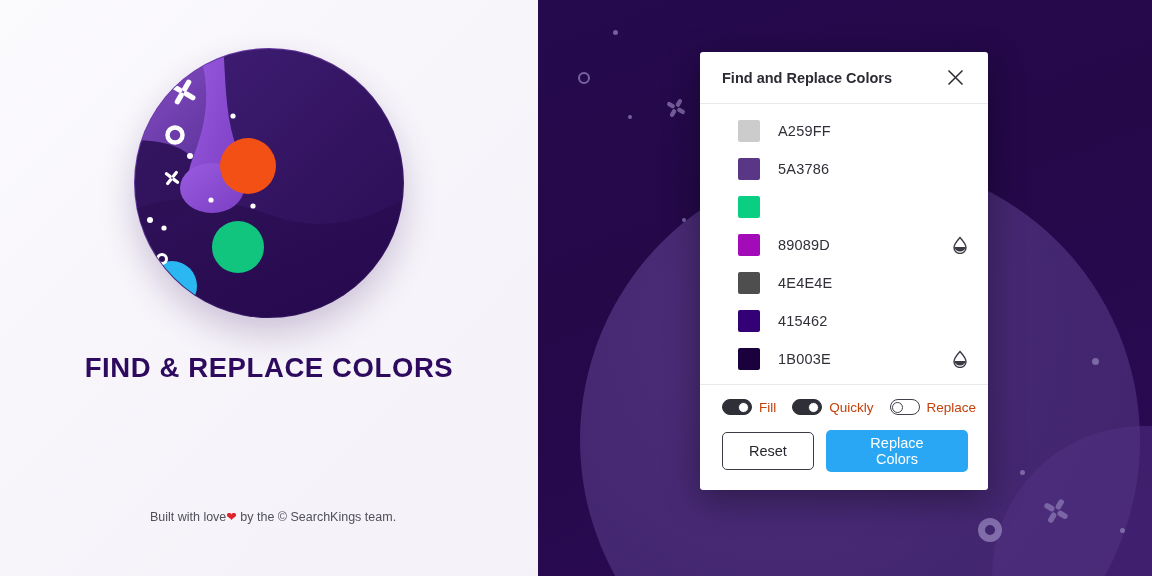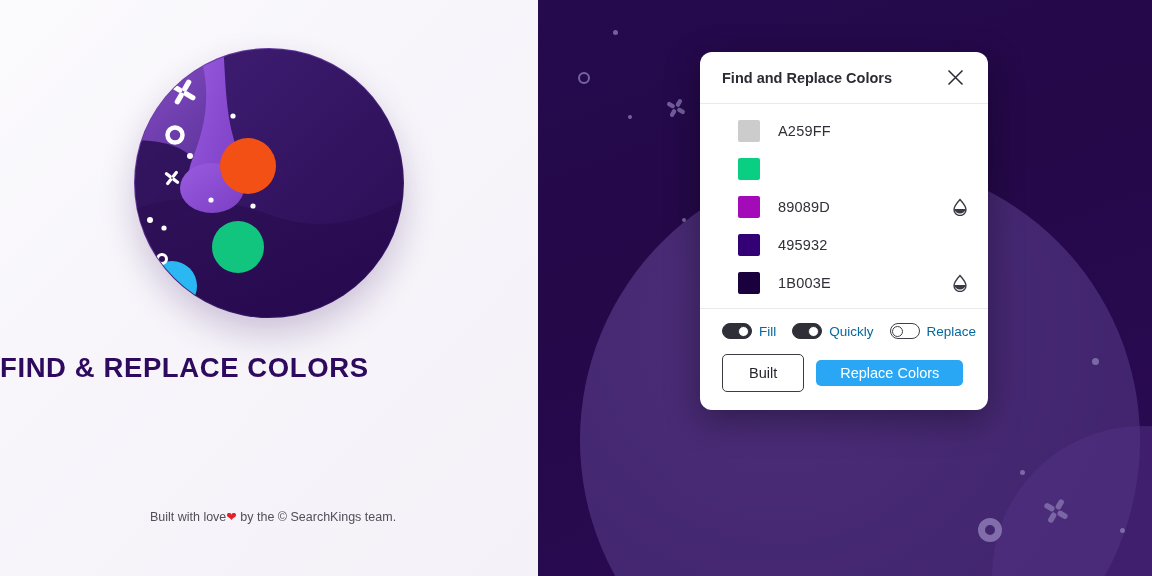--- a/index.html
+++ b/index.html
@@ -36,20 +36,21 @@
     overflow: hidden;
     box-shadow: 0 16px 34px rgba(60, 20, 100, 0.22);
     background: linear-gradient(135deg, #7b45b8 0%, #5c3395 32%, #3e1f6e 60%, #2d0f55 100%);
   }
   .hero-svg { display:block; width: 270px; height: 270px; }
 
   .title {
     position: absolute;
     left: 0; right: 0;
     top: 352px;
+    text-align: center;
     font-size: 27.5px;
     letter-spacing: 0.6px;
     font-weight: 700;
     color: #2d0a5e;
   }
   .subtitle {
     position: absolute;
     left: 0; right: 0;
     top: 398px;
     text-align: center;
@@ -105,21 +106,21 @@
   }
   .deco-x { opacity: 0.75; }
 
   
   .modal {
     position: absolute;
     left: 162px;
     top: 52px;
     width: 288px;
     background: #ffffff;
-    border-radius: 12px;
+    border-radius: 3px;
     box-shadow: 0 10px 34px rgba(0,0,0,0.35);
     overflow: hidden;
     display: flex;
     flex-direction: column;
   }
   .modal-header {
     height: 52px;
     display: flex;
     align-items: center;
     justify-content: space-between;
@@ -193,21 +194,21 @@
     width: 11px; height: 11px;
     border-radius: 50%;
     background: #ffffff;
     border: 1.4px solid #40404a;
     transition: left .15s;
   }
   .switch.on .knob { left: 15px; border-color: #2f2f38; }
   .toggle-label {
     margin-left: 7px;
     font-size: 13.5px;
-    color: #0369a1;
+    color: #c2410c;
   }
   .btn-row { display: flex; align-items: center; gap: 12px; }
   .btn {
     font-size: 14.5px;
     border-radius: 5px;
     cursor: pointer;
     font-family: "Liberation Sans", sans-serif;
   }
   .btn-reset {
     background: #ffffff;
@@ -345,33 +346,41 @@
           </svg>
         </div>
       </div>
 
       <div class="color-list">
           <div class="color-row">
             <div class="swatch swatch-gray-placeholder" style="background: rgb(204, 204, 204);"></div>
             <div class="color-hex">A259FF</div>
           </div>
           <div class="color-row">
+            <div class="swatch" style="background: rgb(90, 55, 134);"></div>
+            <div class="color-hex">5A3786</div>
+          </div>
+          <div class="color-row">
             <div class="swatch" style="background: rgb(10, 207, 131);"></div>
           </div>
           <div class="color-row">
             <div class="swatch" style="background: rgb(163, 11, 184);"></div>
             <div class="color-hex">89089D</div>
             <svg class="drop-icon" viewBox="0 0 16 18">
               <path d="M8 1.5 C8 1.5 2 8.2 2 11.5 A6 6 0 0 0 14 11.5 C14 8.2 8 1.5 8 1.5 Z" fill="#ffffff" stroke="#3a3a44" stroke-width="1.4"></path>
               <path d="M2.2 11 A6 6 0 0 0 13.8 11 Z" fill="#3a3a44"></path>
             </svg>
           </div>
           <div class="color-row">
+            <div class="swatch" style="background: rgb(78, 78, 78);"></div>
+            <div class="color-hex">4E4E4E</div>
+          </div>
+          <div class="color-row">
             <div class="swatch" style="background: rgb(52, 0, 118);"></div>
-            <div class="color-hex">495932</div>
+            <div class="color-hex">415462</div>
           </div>
           <div class="color-row">
             <div class="swatch" style="background: rgb(27, 0, 62);"></div>
             <div class="color-hex">1B003E</div>
             <svg class="drop-icon" viewBox="0 0 16 18">
               <path d="M8 1.5 C8 1.5 2 8.2 2 11.5 A6 6 0 0 0 14 11.5 C14 8.2 8 1.5 8 1.5 Z" fill="#ffffff" stroke="#3a3a44" stroke-width="1.4"></path>
               <path d="M2.2 11 A6 6 0 0 0 13.8 11 Z" fill="#3a3a44"></path>
             </svg>
           </div>
         </div>
@@ -391,19 +400,19 @@
               <span class="toggle-label">Quickly</span>
             </div>
             <div class="toggle-item">
               <div class="switch">
                 <div class="knob"></div>
               </div>
               <span class="toggle-label">Replace</span>
             </div>
           </div>
         <div class="btn-row">
-          <button class="btn btn-reset">Built</button>
+          <button class="btn btn-reset">Reset</button>
           <button class="btn btn-replace">Replace Colors</button>
         </div>
       </div>
     </div>
   </div>
 </div>
 
 </body></html>

